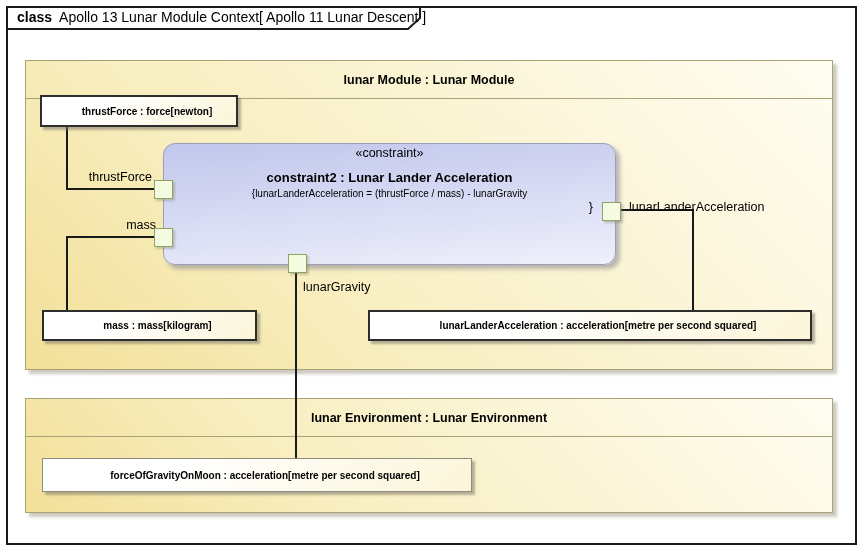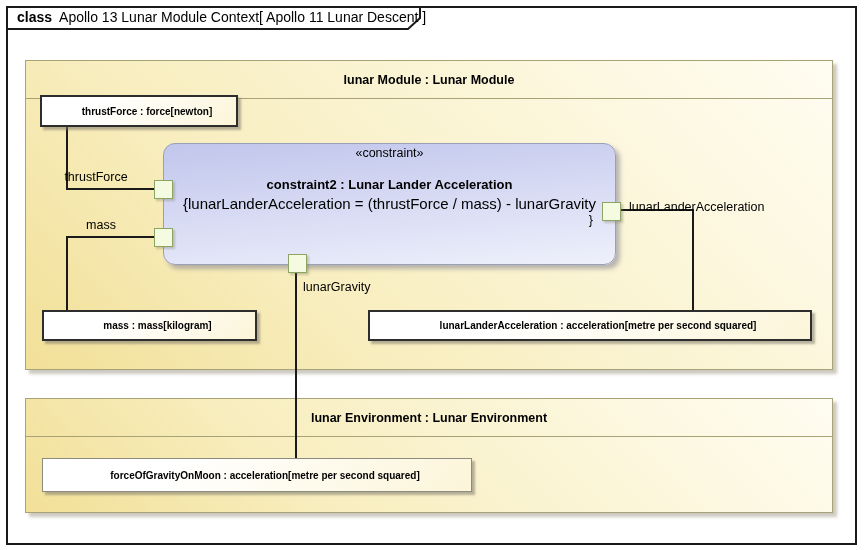--- a/index.html
+++ b/index.html
@@ -37,42 +37,42 @@
 
   .constraint {
     position:absolute; left:163px; top:143px; width:453px; height:122px;
     border-radius:12px;
     background:linear-gradient(175deg, var(--constraint-fill-a) 0%, var(--constraint-fill-b) 100%);
     border:1.5px solid var(--constraint-border);
     box-shadow:4px 4px 4px rgba(120,120,140,0.5);
     z-index:4; text-align:center; padding-top:2px;
   }
   .constraint .stereotype { font-size:12.5px; }
-  .constraint .ctitle { font-size:13px; font-weight:bold; margin-top:17px; }
-  .constraint .equation { font-size:15px; margin-top:3px; }
+  .constraint .ctitle { font-size:13px; font-weight:bold; margin-top:10px; }
+  .constraint .equation { font-size:10px; margin-top:3px; }
   .constraint .brace { font-size:12.5px; text-align:right; padding-right:22px; margin-top:1px; }
 
   .value-box {
     position:absolute; z-index:6;
     background:linear-gradient(135deg, var(--value-fill-a) 30%, var(--value-fill-b) 100%);
     border:2px solid var(--value-border-dark);
     box-shadow:3px 3px 2px rgba(125,120,105,0.55);
     display:flex; align-items:center; justify-content:center;
     font-weight:bold; font-size:10px; white-space:nowrap;padding-left:16px;
   }
   .value-box.gray { border:1.5px solid var(--value-border-gray); }
 
   .port {
     position:absolute; width:19px; height:19px; z-index:7;
     background:var(--port-fill); border:1.5px solid var(--port-border);
     box-shadow:2px 2px 2px rgba(120,120,95,0.35);
   }
 
   .port-label { position:absolute; z-index:6; font-size:12.5px; white-space:nowrap; }
-  .port-label.ralign { text-align:center; }
+  .port-label.ralign { text-align:right; }
 </style>
 </head>
 <body>
 
 <div class="stage">
 
   <div class="frame"></div>
 
   <div class="tab">
     <svg width="416" height="24">

